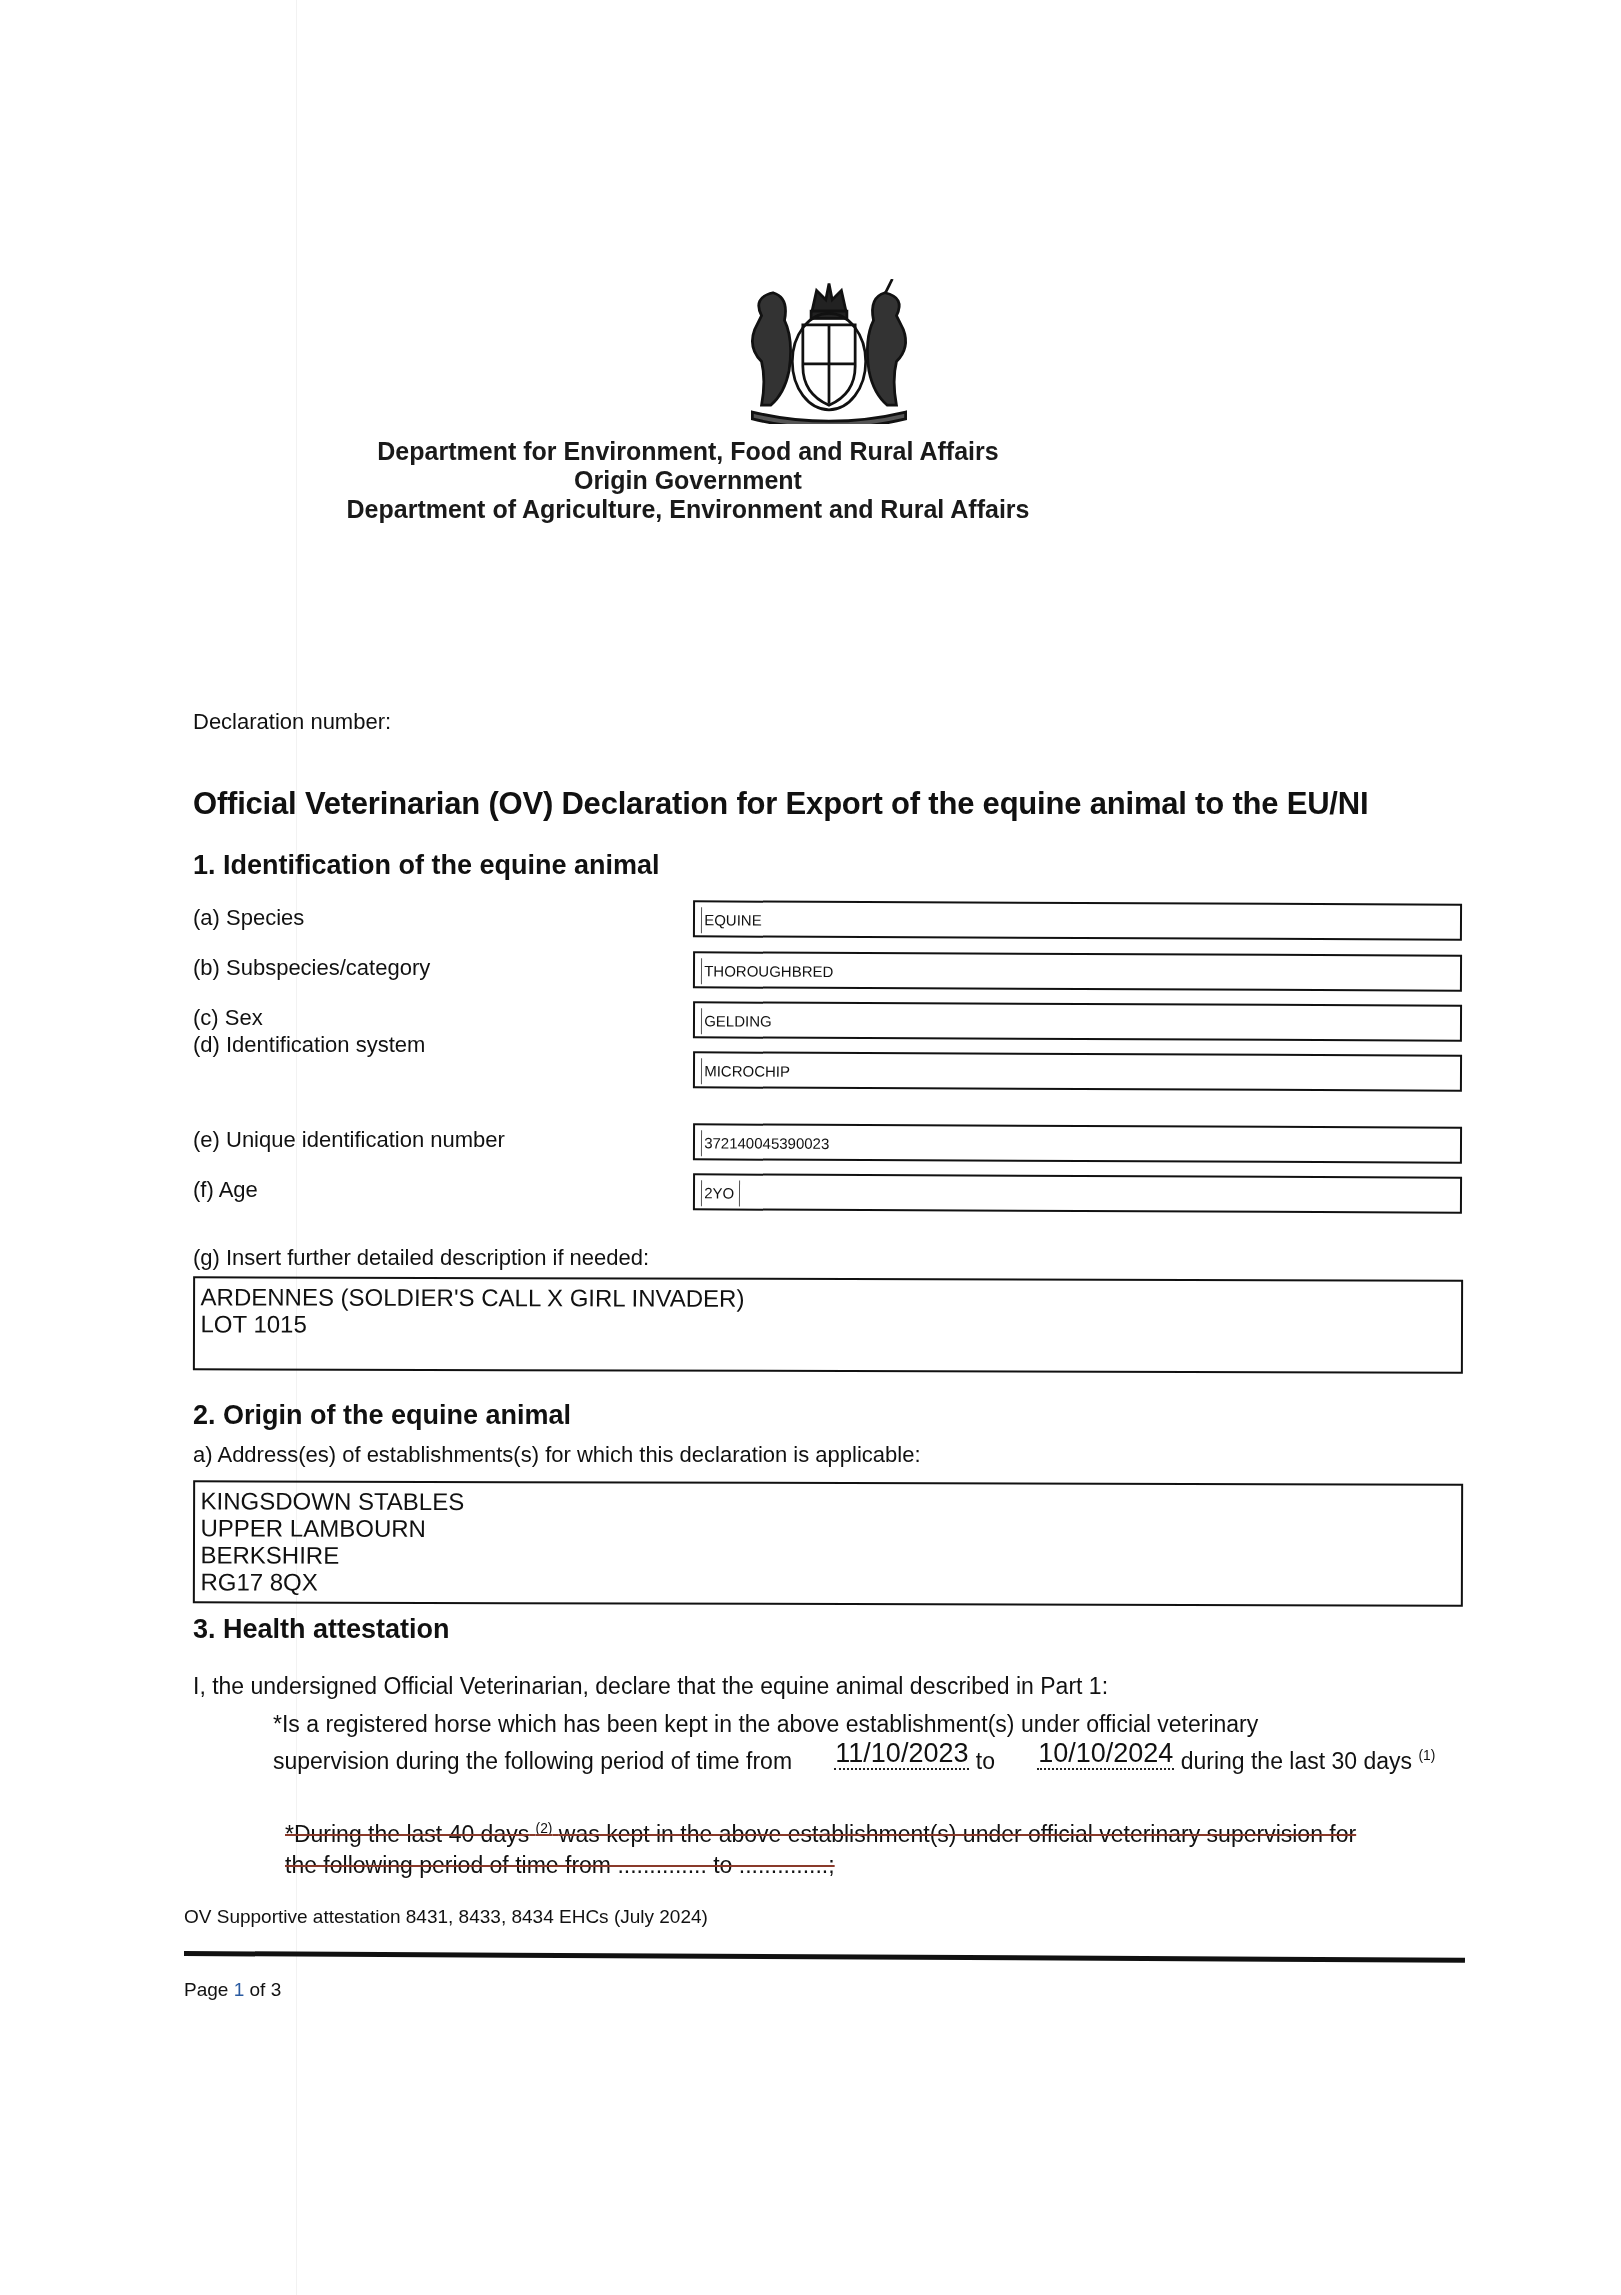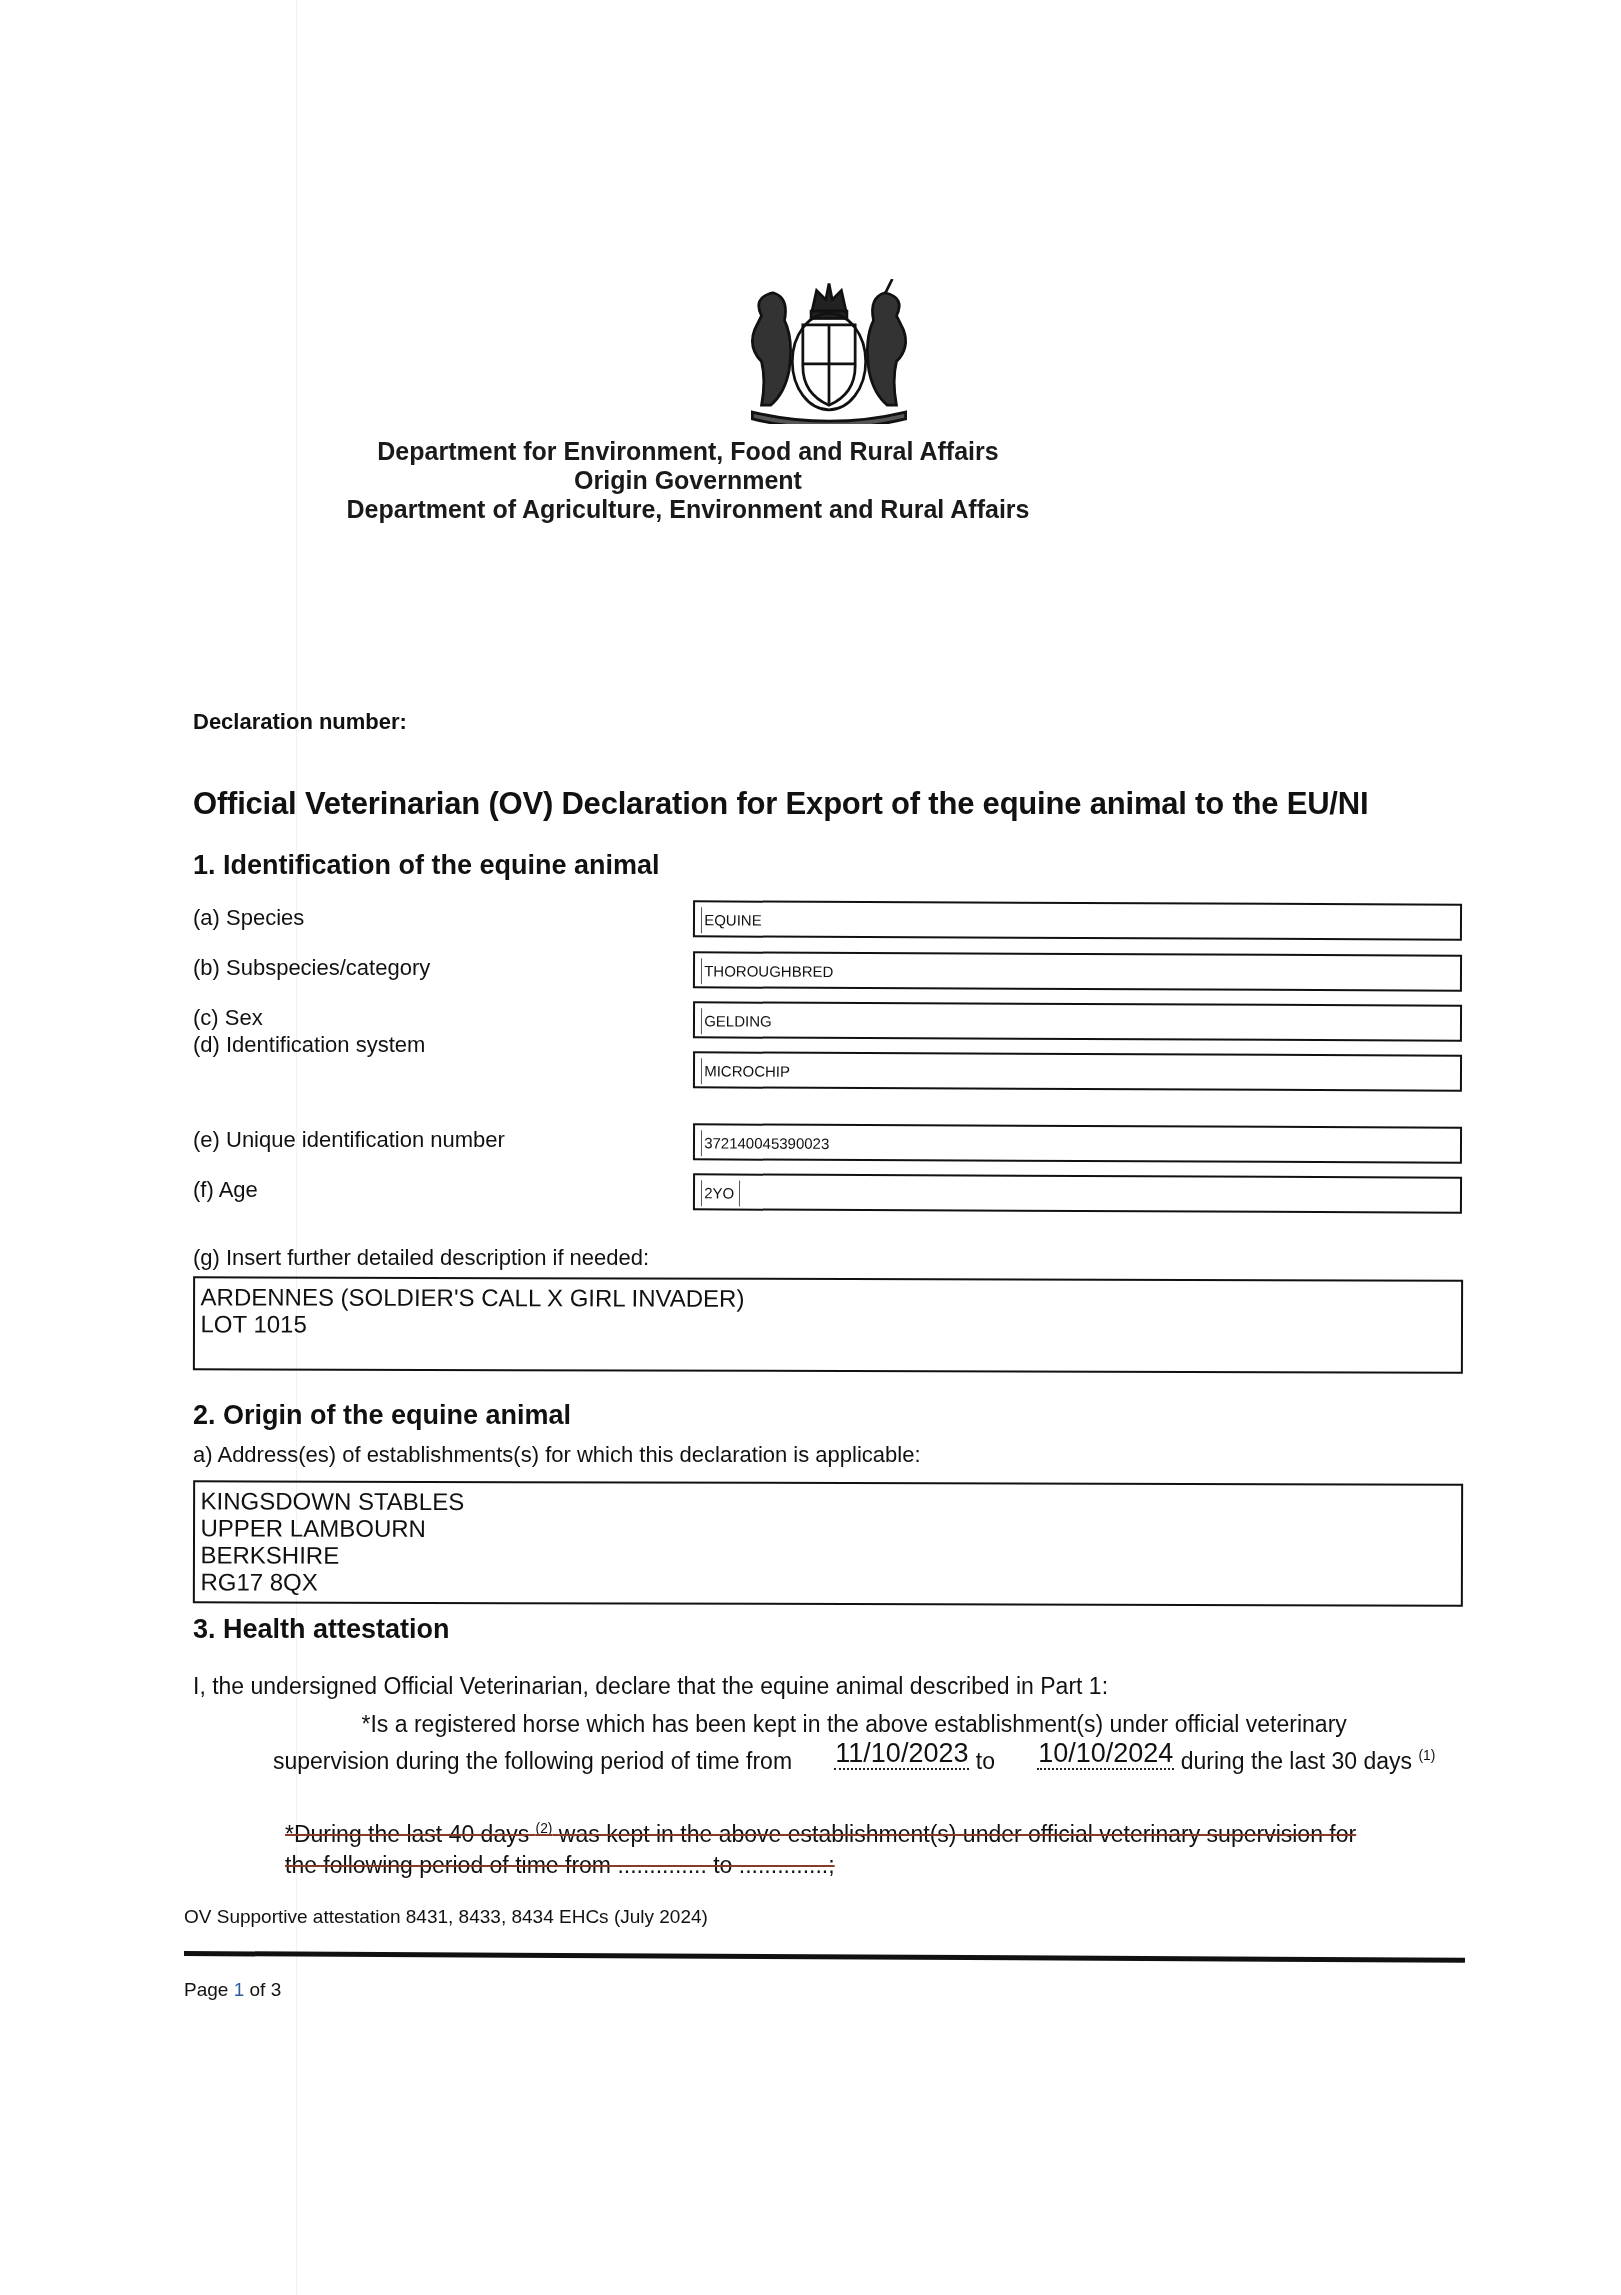--- a/index.html
+++ b/index.html
@@ -2,21 +2,21 @@
 <html style="font-size:7.3px"><head>
 <meta charset="utf-8">
 <style>
   html, body { margin:0; padding:0; background:#ffffff; }
   body { width:1622px; height:2295px; position:relative; overflow:hidden;
          font-family:"Liberation Sans", sans-serif; color:#111; }
   .abs { position:absolute; }
   .crest { left:734px; top:279px; width:190px; height:145px; }
   .dept { left:0; width:1376px; text-align:center; font-weight:bold; font-size:25px; line-height:29px; color:#1a1a1a; }
   .dept .l { display:block; }
-  .declno { left:193px; top:709px; font-size:22px;font-weight:bold; }
+  .declno { left:193px; top:709px; font-size:22px; }
   .title { left:193px; top:786px; font-size:31px; font-weight:bold; white-space:nowrap; letter-spacing:-0.2px; }
   .h2 { left:193px; font-size:27px; font-weight:bold; white-space:nowrap; }
   .lbl { left:193px; font-size:22px; white-space:nowrap; }
   .box { left:693px; width:769px; height:37px; border:2.8px solid #111; box-sizing:border-box; }
   .box .val { position:absolute; left:6.4px; top:4.6px; font-size:15px; line-height:26px; white-space:nowrap; border-left:0.9px solid #555; padding-left:1.8px; }
   .bigbox { left:193px; width:1270px; border:2.3px solid #111; box-sizing:border-box; }
   .bigbox .lines { position:absolute; left:5.5px; top:4.6px; font-size:24px; line-height:27px; }
   .bigbox .lines span { display:block; }
   .para { font-size:23px; line-height:31px; white-space:nowrap; }
   .dotted { display:inline-block; border-bottom:2.3px dotted #222; font-size:27px; line-height:27.5px; position:relative; top:-6.4px; padding:0 0.9px;margin-left:36px; }
@@ -112,21 +112,21 @@
     <span>KINGSDOWN STABLES</span>
     <span>UPPER LAMBOURN</span>
     <span>BERKSHIRE</span>
     <span>RG17 8QX</span>
   </div>
 </div>
 
 <div class="abs h2" style="top:1614px;">3. Health attestation</div>
 <div class="abs para" style="left:193px; top:1671px;">I, the undersigned Official Veterinarian, declare that the equine animal described in Part 1:</div>
 
-<div class="abs para" style="left:273px; top:1709px;text-align:center;">
+<div class="abs para" style="left:273px; top:1709px;">
   <div>*Is a registered horse which has been kept in the above establishment(s) under official veterinary</div>
   <div>
     <span>supervision during the following period of time from</span>
     <span class="dotted">11/10/2023</span>
     <span>to</span>
     <span class="dotted">10/10/2024</span>
     <span>during the last 30 days</span>
     <span class="sup">(1)</span>
   </div>
 </div>

